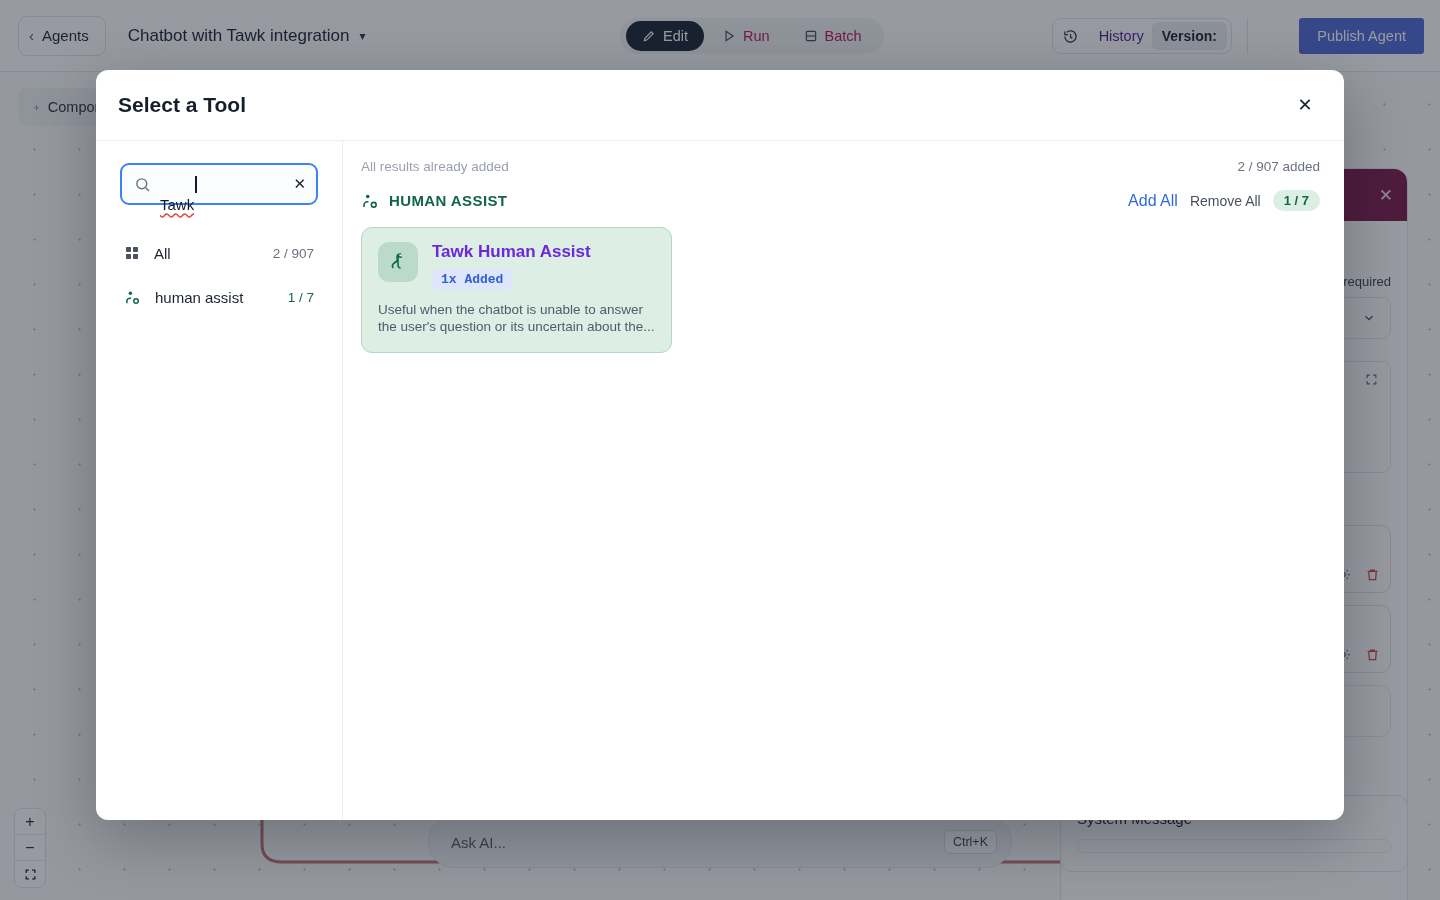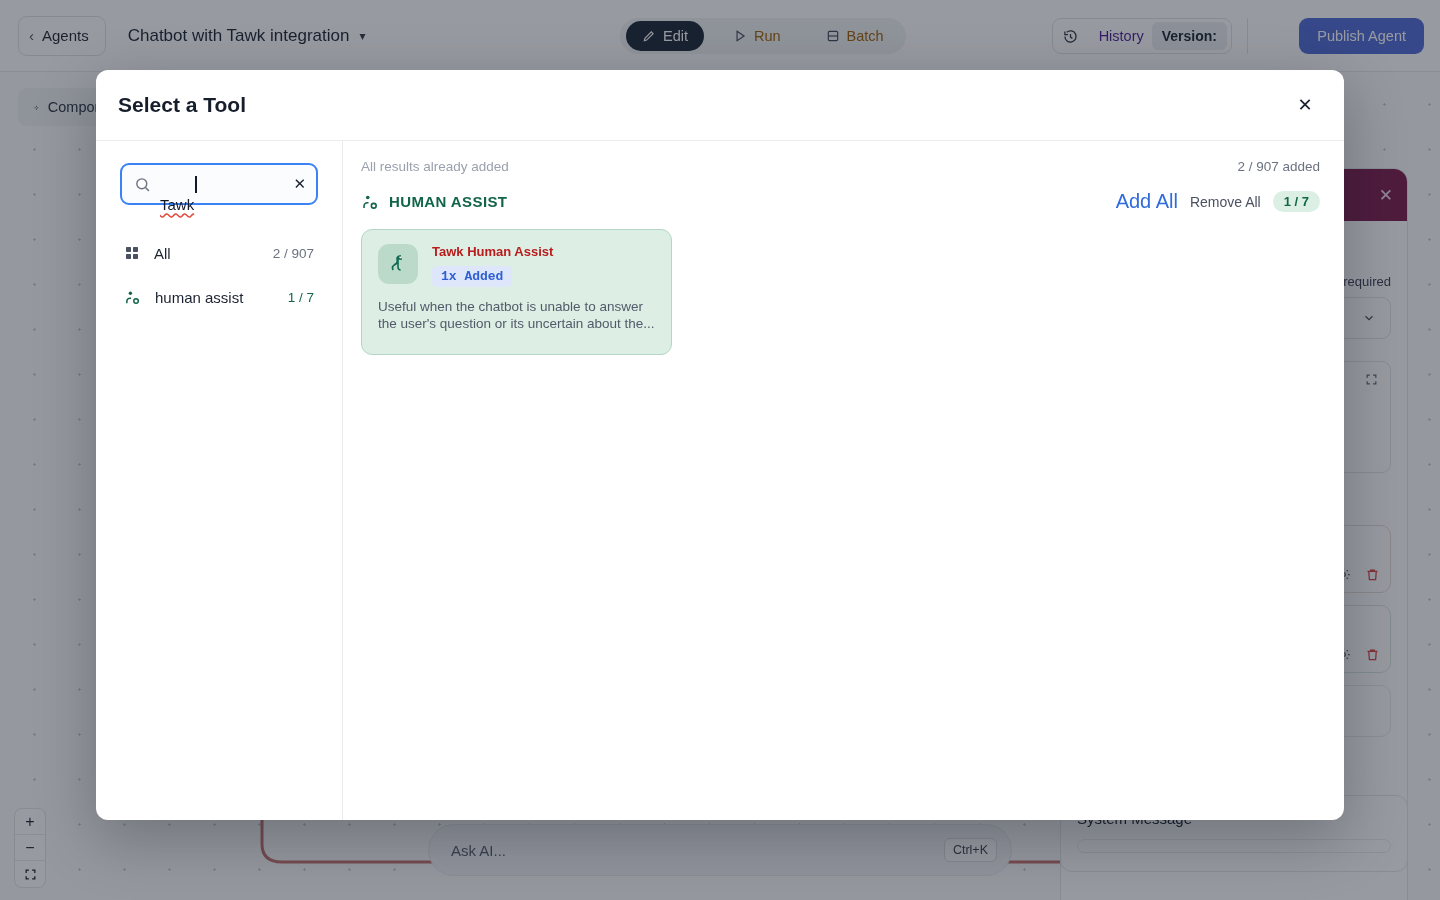--- a/index.html
+++ b/index.html
@@ -37,26 +37,26 @@
     font-size: 17px; color: #1b2230; font-weight: 400;
     display: flex; align-items: center; gap: 10px;
     cursor: pointer;
   }
   .agent-title .caret { font-size: 12px; color: #333a48; }
 
   .mode-switch {
     position: absolute; left: 620px; top: 18px;
     height: 36px; border-radius: 18px;
     background: #f1f2f5;
-    display: flex; align-items: center; padding: 0 6px; gap: 13px;
+    display: flex; align-items: center; padding: 0 6px; gap: 2px;
   }
   .mode-pill {
     height: 30px; border-radius: 15px; padding: 0 16px;
     display: flex; align-items: center; gap: 7px;
-    font-size: 14.5px; color: #a16207; cursor: pointer;
+    font-size: 14.5px; color: #be185d; cursor: pointer;
     background: transparent;
   }
   .mode-pill.active { background: #1b2536; color: #ffffff; }
   .mode-pill svg { display: block; }
 
   .history-group {
     position: absolute; right: 208px; top: 18px;
     height: 36px; border: 1px solid #dfe2e7; border-radius: 9px;
     display: flex; align-items: center; padding: 0 4px 0 10px; gap: 8px;
     background: #fff; cursor: pointer;
@@ -66,21 +66,21 @@
     background: #eceef2; border-radius: 6px; height: 28px;
     display: flex; align-items: center; padding: 0 10px;
     font-size: 14px; font-weight: 700; color: #1b2230;
   }
   .divider-v {
     position: absolute; right: 192px; top: 18px;
     width: 1px; height: 36px; background: #e1e4e9;
   }
   .publish-btn {
     position: absolute; right: 16px; top: 18px;
-    height: 36px; padding: 16px 18px; border-radius: 9px;
+    height: 36px; padding: 16px 18px; border-radius: 3px;
     background: #4f6bd6; color: #fff; font-size: 14.5px;
     display: flex; align-items: center; border: none; cursor: pointer;
   }
 
   
   .canvas {
     position: absolute; left: 0; top: 72px; width: 1440px; height: 828px;
     background-color: #fbfbfc;
     background-image: radial-gradient(#c9ccd4 1.4px, transparent 1.4px);
     background-size: 45px 45px;
@@ -103,21 +103,21 @@
     font-size: 16px; color: #1b2230; cursor: pointer;
     border-bottom: 1px solid #e8eaee;
   }
   .zoom-ctrls div:last-child { border-bottom: none; }
 
   
   .connector { position: absolute; left: 0; top: 0; width: 1440px; height: 828px; pointer-events: none; }
 
   
   .ask-ai {
-    position: absolute; left: 428px; bottom: 24px;
+    position: absolute; left: 428px; bottom: 32px;
     width: 584px; height: 52px; border-radius: 26px;
     background: #f4f5f7; border: 1px solid #e6e8ec;
     display: flex; align-items: center; padding: 0 14px 0 22px;
     justify-content: space-between;
   }
   .ask-ai .ph { font-size: 15px; color: #555c6b; }
   .kbd {
     border: 1px solid #d9dde3; border-radius: 6px; background: #fff;
     font-size: 12.5px; color: #3b4250; padding: 4px 8px;
   }
@@ -238,39 +238,39 @@
   .res-added { font-size: 13.5px; color: #6b7280; }
   .grp-row {
     display: flex; align-items: center; justify-content: space-between;
     margin-top: 16px;
   }
   .grp-left { display: flex; align-items: center; gap: 10px; }
   .grp-title {
     font-size: 15px; font-weight: 700; color: #12654a; letter-spacing: 0.4px;
   }
   .grp-right { display: flex; align-items: center; gap: 12px; }
-  .link-add { font-size: 20px; color: #2f6bdc; cursor: pointer; }
+  .link-add { font-size: 16px; color: #2f6bdc; cursor: pointer; }
   .link-rm { font-size: 14px; color: #4a5160; cursor: pointer; }
   .grp-badge {
     background: #dcefe4; color: #12654a; font-size: 13px; font-weight: 700;
     border-radius: 11px; padding: 3px 11px;
   }
 
   .cards { margin-top: 16px; display: flex; flex-wrap: wrap; gap: 16px; }
   .tool-card {
     width: 311px; height: 126px;
     background: #ddeee4; border: 1px solid #b4d6c4; border-radius: 11px;
     padding: 14px 16px; cursor: pointer;
   }
   .card-top { display: flex; gap: 14px; }
   .card-logo {
     width: 40px; height: 40px; border-radius: 11px; background: #bcdac9;
     display: flex; align-items: center; justify-content: center; flex: 0 0 40px;
   }
-  .card-name { font-size: 13px; font-weight: 700; color: #b91c1c; }
+  .card-name { font-size: 17px; font-weight: 700; color: #6d28d9; }
   .added-badge {
     display: inline-block; margin-top: 7px;
     background: #dde6fb; color: #2f5fd0; font-size: 13px; font-weight: 700;
     border-radius: 5px; padding: 3px 9px; font-family: Liberation Mono, monospace;
   }
   .card-desc {
     margin-top: 12px; font-size: 13.5px; color: #525a69; line-height: 1.25;
   }
 </style>
 </head>

